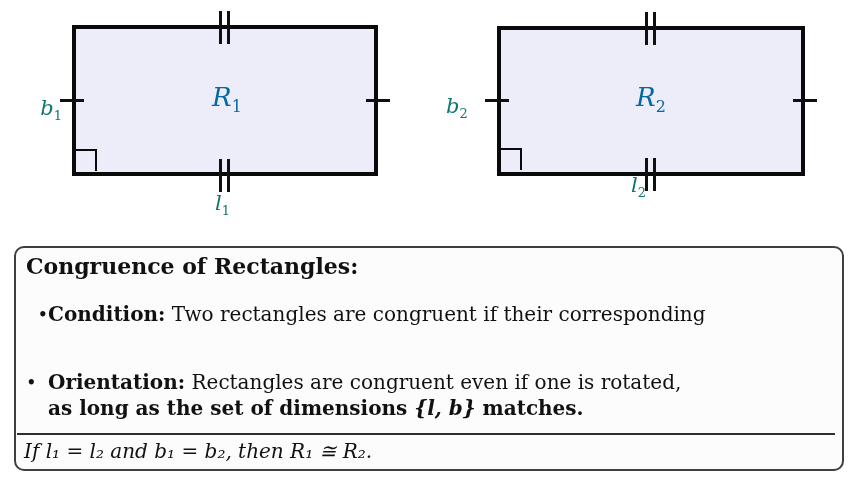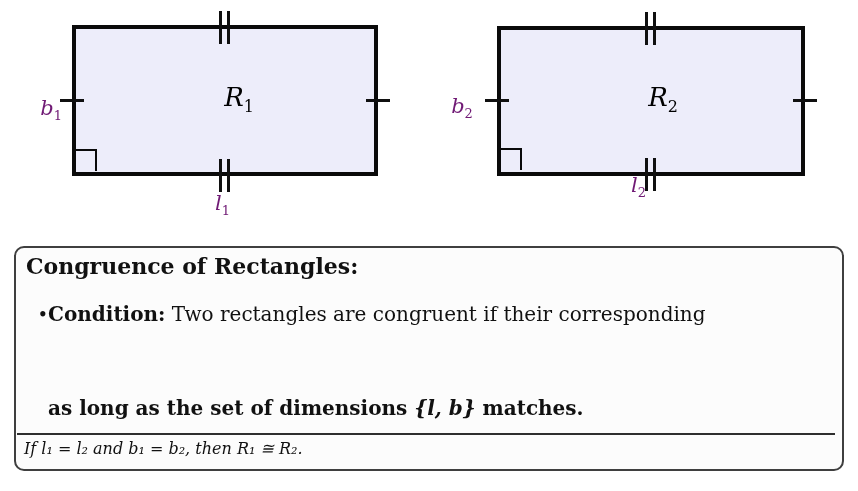--- a/index.html
+++ b/index.html
@@ -6,45 +6,45 @@
   .canvas{
     position:relative;width:858px;height:491px;background:#ffffff;overflow:hidden;
     font-family:"DejaVu Serif","Liberation Serif",serif;color:#111;
   }
   
   .rect{
     position:absolute;box-sizing:border-box;
     border:4.5px solid #0a0a0a;background:#ededfa;
   }
   .rect-label{
-    position:absolute;text-align:right;font-style:italic;font-size:26px;color:#000000;
+    position:absolute;text-align:center;font-style:italic;font-size:26px;color:#0369a1;
   }
   .rect-label sub{font-size:16px;font-style:normal;line-height:0;}
   .side-label{
-    position:absolute;font-style:italic;font-size:21px;color:#701a75;line-height:26px;
+    position:absolute;font-style:italic;font-size:21px;color:#0f766e;line-height:26px;
   }
   .side-label sub{font-size:13px;font-style:normal;line-height:0;}
   .tick-v{position:absolute;width:2.5px;height:33px;background:#101010;}
   .tick-h{position:absolute;width:24px;height:2.5px;background:#101010;}
   .angle-marker{
     position:absolute;width:21px;height:22px;box-sizing:border-box;
     border-top:2.5px solid #0a0a0a;border-right:2.5px solid #0a0a0a;
   }
   
   .infobox{
     position:absolute;left:14px;top:246px;width:830px;height:225px;box-sizing:border-box;
     background:#fcfcfc;border:2px solid #3f3f3f;border-radius:10px;
   }
   .ib-title{position:absolute;left:10px;top:5px;font-weight:700;font-size:22px;}
   .ib-line{position:absolute;font-size:20px;white-space:nowrap;line-height:26px;}
   .ib-line .bullet{display:inline-block;width:22px;font-size:18px;}
   .seg-bold{font-weight:700;}
   .seg-math{font-style:italic;}
   .ib-divider{position:absolute;left:1px;top:185px;width:818px;height:0;border-top:2px solid #2e2e2e;}
-  .ib-conclusion{position:absolute;left:8px;top:191px;font-size:16px;font-style:italic;white-space:nowrap;text-align:center;}
+  .ib-conclusion{position:absolute;left:8px;top:191px;font-size:20px;font-style:italic;white-space:nowrap;text-align:center;}
 </style>
 </head>
 <body>
 
 <div class="canvas">
 
   <div style="position:absolute;left:0;top:0;">
     <div class="rect" style="left:72px;top:25px;width:306px;height:151px;"></div>
 
     <div class="rect-label" style="left:200px;top:82px;width:54px;">
@@ -82,38 +82,41 @@
     <div class="tick-v" style="left:653px;top:12px;"></div>
 
     <div class="tick-v" style="left:645px;top:158px;"></div>
     <div class="tick-v" style="left:653px;top:158px;"></div>
 
     <div class="tick-h" style="left:485px;top:99px;"></div>
     <div class="tick-h" style="left:793px;top:99px;"></div>
 
     <div class="angle-marker" style="left:501px;top:148px;"></div>
 
-    <div class="side-label" style="left:446px;top:93px;width:32px;text-align:center;">
+    <div class="side-label" style="left:446px;top:93px;width:32px;text-align:left;">
       <span>b</span><sub>2</sub>
     </div>
 
     <div class="side-label" style="left:631px;top:172px;width:40px;text-align:left;">
       <span>l</span><sub>2</sub>
     </div>
   </div>
 
   <div class="infobox">
 
     <div class="ib-title">Congruence of Rectangles:</div>
 
     <div class="ib-line" style="left:10px;top:53px;text-align:right;">
       <span class="bullet">•</span><span class="seg-bold">Condition:</span><span>  Two rectangles are congruent if their corresponding</span>
     </div>
 
 
+    <div class="ib-line" style="left:10px;top:121px;">
+      <span class="bullet">•</span><span class="seg-bold">Orientation:</span><span>  Rectangles are congruent even if one is rotated,</span>
+    </div>
 
     <div class="ib-line" style="left:32px;top:147px;font-weight:bold;">
       <span>as long as the set of dimensions </span><span class="seg-math">{l, b}</span><span> matches.</span>
     </div>
 
     <div class="ib-divider"></div>
 
     <div class="ib-conclusion">If l₁ = l₂ and b₁ = b₂, then R₁ ≅ R₂.</div>
   </div>
 

